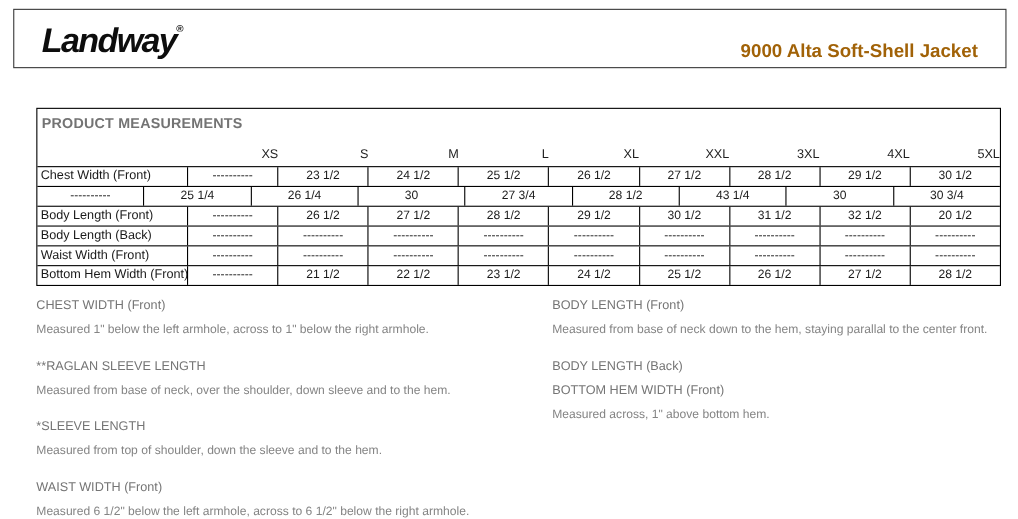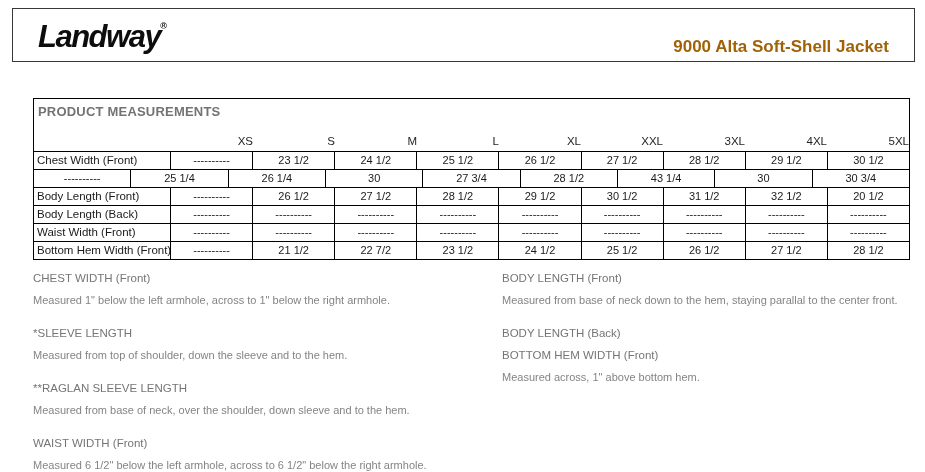--- a/index.html
+++ b/index.html
@@ -154,44 +154,44 @@
     <div class="cell val">----------</div>
     <div class="cell val">----------</div>
     <div class="cell val">----------</div>
     <div class="cell val">----------</div>
   </div>
 
   <div class="m-row">
     <div class="cell label">Bottom Hem Width (Front)</div>
     <div class="cell val">----------</div>
     <div class="cell val">21 1/2</div>
-    <div class="cell val">22 7/2</div>
+    <div class="cell val">22 1/2</div>
     <div class="cell val">23 1/2</div>
     <div class="cell val">24 1/2</div>
     <div class="cell val">25 1/2</div>
     <div class="cell val">26 1/2</div>
     <div class="cell val">27 1/2</div>
     <div class="cell val">28 1/2</div>
   </div>
 </div>
 
 <div class="def-col def-col-left">
   <div>
     <div class="def-heading">CHEST WIDTH (Front)</div>
     <div class="def-body">Measured 1" below the left armhole, across to 1" below the right armhole.</div>
   </div>
   <div>
+    <div class="def-heading">**RAGLAN SLEEVE LENGTH</div>
+    <div class="def-body">Measured from base of neck, over the shoulder, down sleeve and to the hem.</div>
+  </div>
+  <div>
     <div class="def-heading">*SLEEVE LENGTH</div>
     <div class="def-body">Measured from top of shoulder, down the sleeve and to the hem.</div>
   </div>
   <div>
-    <div class="def-heading">**RAGLAN SLEEVE LENGTH</div>
-    <div class="def-body">Measured from base of neck, over the shoulder, down sleeve and to the hem.</div>
-  </div>
-  <div>
     <div class="def-heading">WAIST WIDTH (Front)</div>
     <div class="def-body">Measured 6 1/2" below the left armhole, across to 6 1/2" below the right armhole.</div>
   </div>
 </div>
 
 <div class="def-col def-col-right">
   <div>
     <div class="def-heading">BODY LENGTH (Front)</div>
     <div class="def-body">Measured from base of neck down to the hem, staying parallal to the center front.</div>
   </div>

